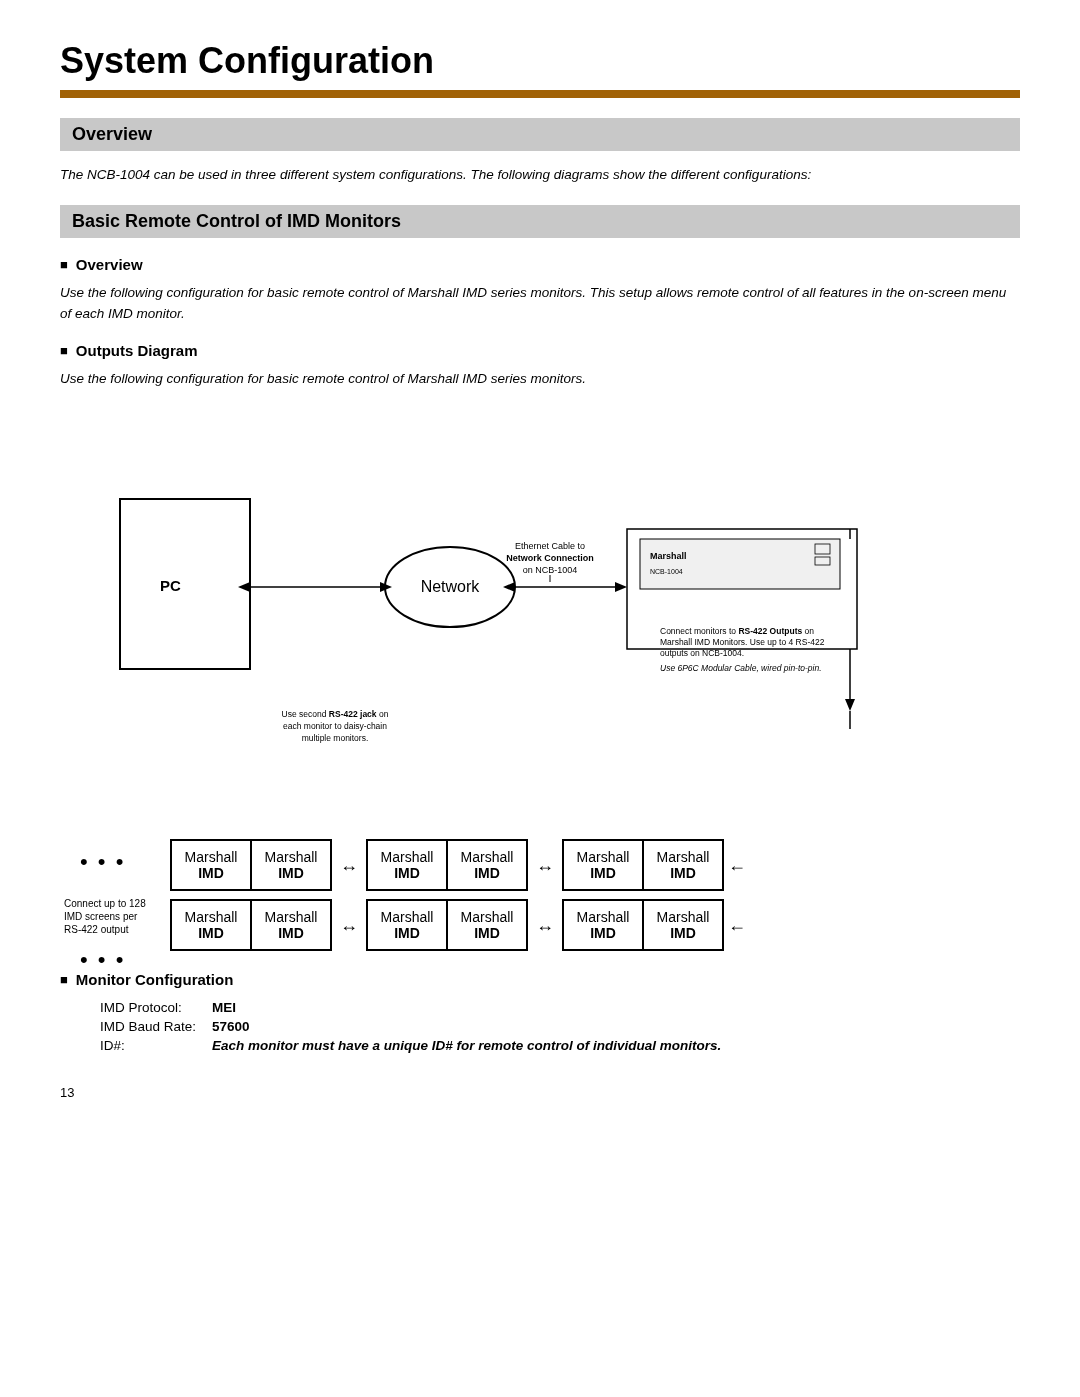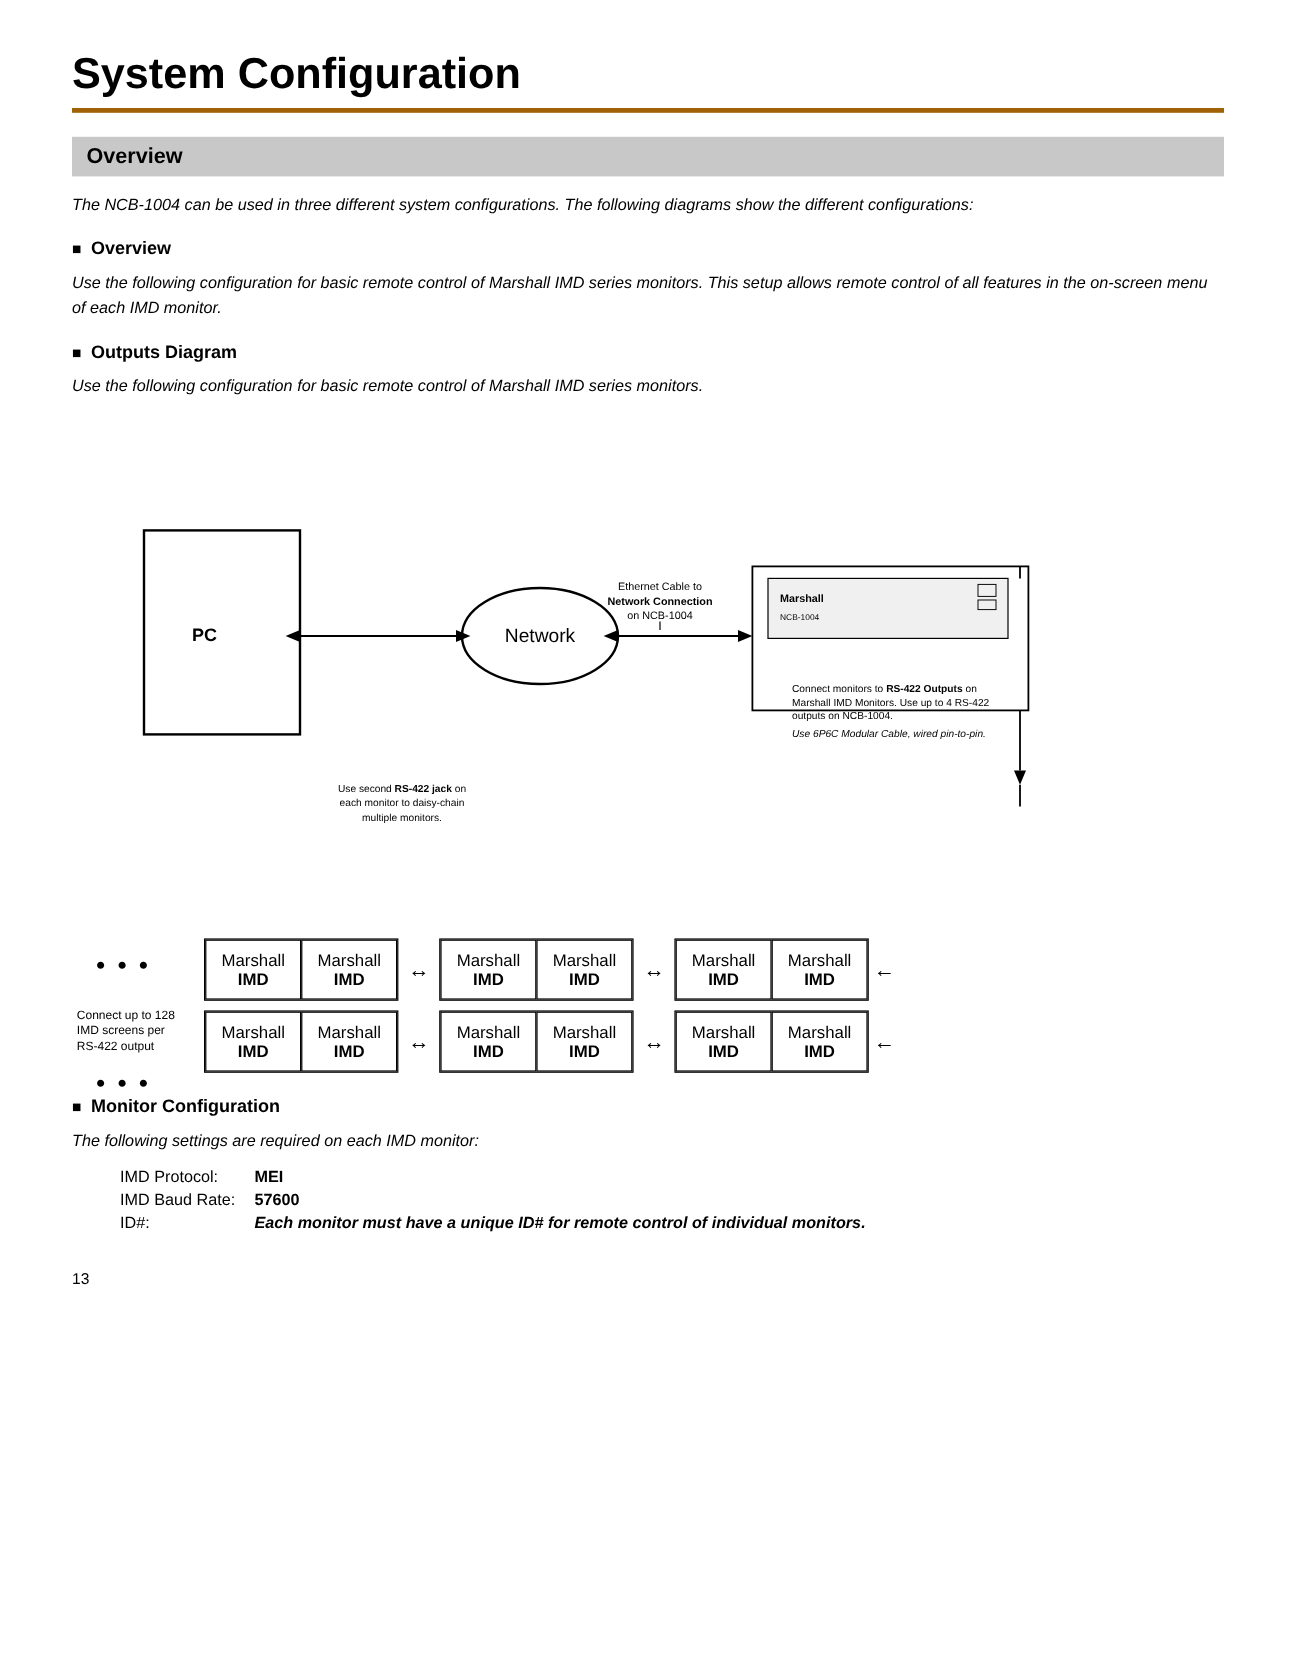--- a/index.html
+++ b/index.html
@@ -10,21 +10,21 @@
       color: #000;
       width: 1080px;
       min-height: 1397px;
       padding: 40px 60px 60px 60px;
     }
     h1.page-title {
       font-size: 36px;
       font-weight: bold;
       margin-bottom: 8px;
       padding-bottom: 8px;
-      border-bottom: 4px solid #a16207;
+      border-bottom: 8px solid #a16207;
     }
     .section-header {
       background: #c8c8c8;
       padding: 6px 12px;
       font-size: 18px;
       font-weight: bold;
       margin-top: 20px;
       margin-bottom: 14px;
     }
     .subsection-header {
@@ -81,20 +81,21 @@
 <body>
 
 <h1 class="page-title">System Configuration</h1>
 
 <div>
   <div class="section-header">Overview</div>
   <p class="body-text">The NCB-1004 can be used in three different system configurations. The following diagrams show the different configurations:</p>
 </div>
 
 <div>
+  <div class="section-header">Basic Remote Control of IMD Monitors</div>
 
   <div class="subsection-header">Overview</div>
   <p class="body-text">Use the following configuration for basic remote control of Marshall IMD series monitors. This setup allows remote control of all features in the on-screen menu of each IMD monitor.</p>
 
   <div class="subsection-header">Outputs Diagram</div>
   <p class="body-text">Use the following configuration for basic remote control of Marshall IMD series monitors.</p>
 
   <div class="diagram-container">
     <svg class="diagram-svg" viewBox="0 0 960 400" xmlns="http://www.w3.org/2000/svg">
       
@@ -238,21 +239,20 @@
             <div>Marshall</div>
             <div style="font-weight:bold;">IMD</div>
           </div>
         </div>
         <div style="padding:0 4px; font-size:18px;">←</div>
       </div>
     </div>
   </div>
 
   <div class="subsection-header">Monitor Configuration</div>
-  <p class="body-text">The following settings are required on each IMD monitor:</p>
 
   <table class="config-table">
     <tbody>
         <tr>
       <td class="label">IMD Protocol:</td>
       <td class="value">MEI</td>
     </tr>
     <tr>
       <td class="label">IMD Baud Rate:</td>
       <td class="value">57600</td>

